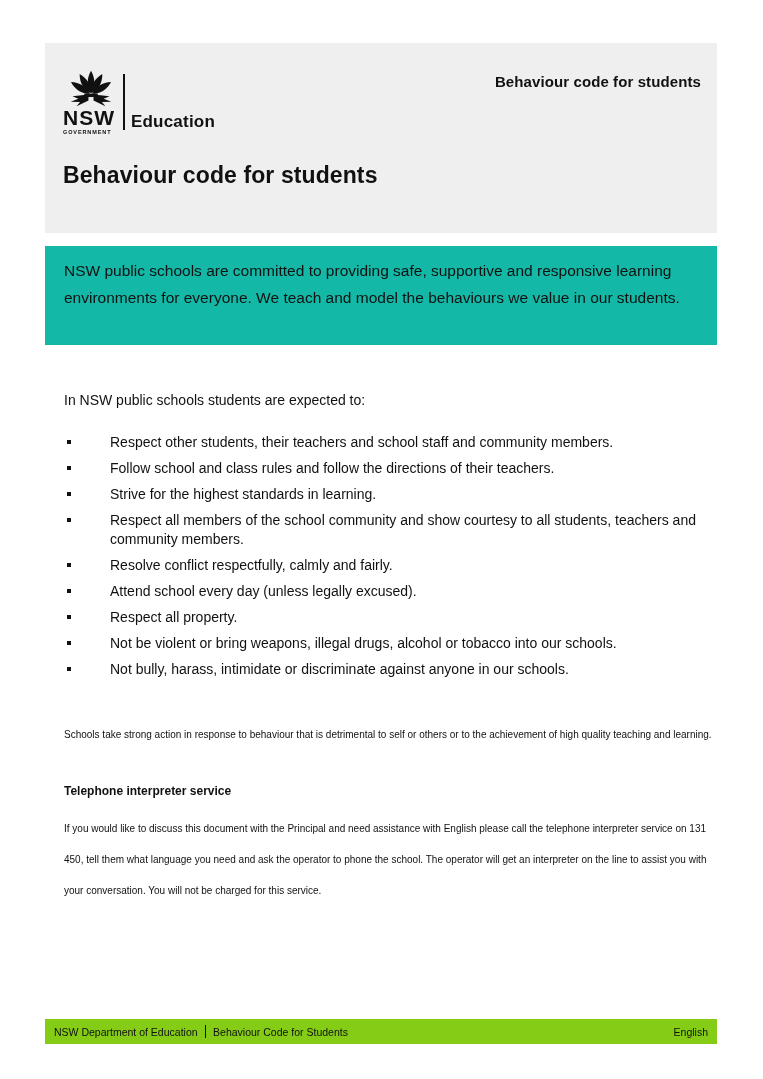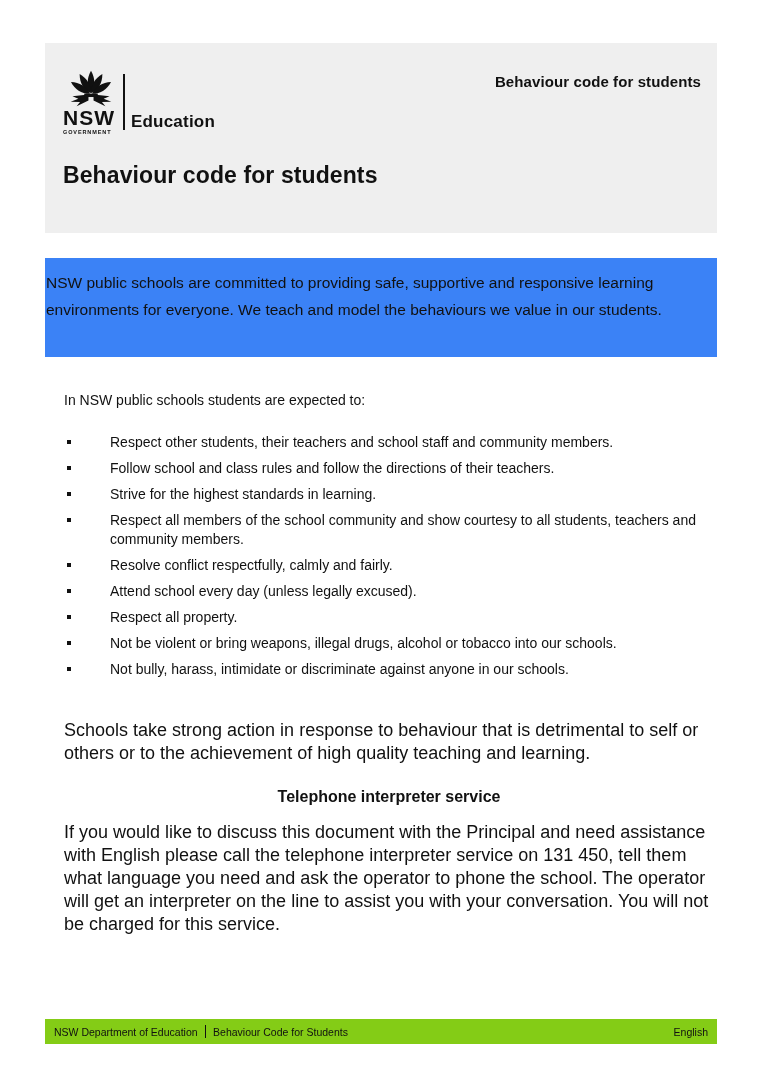--- a/index.html
+++ b/index.html
@@ -56,24 +56,24 @@
   }
   .doc-subtitle {
     position: absolute;
     left: 18px; top: 152px;
     font-size: 15px; font-weight: bold;
   }
 
   
   .statement-box {
     position: absolute;
-    left: 45px; top: 258px;
+    left: 45px; top: 246px;
     width: 672px; height: 99px;
-    background: #3b82f6;
-    padding: 11px 24px 0 1px;
+    background: #14b8a6;
+    padding: 11px 24px 0 19px;
     font-size: 15.5px;
     line-height: 27px;
   }
 
   
   .content {
     position: absolute;
     left: 64px; top: 391px;
     width: 650px;
   }
@@ -94,27 +94,27 @@
   }
   ul.expectations li .li-text { display: inline-block; max-width: 595px; }
   ul.expectations li::before {
     content: "";
     position: absolute;
     left: 3px; top: 7px;
     width: 4px; height: 4px;
     background: #111;
   }
   .para {
-    font-size: 18px;
-    line-height: 23px;
+    font-size: 10px;
+    line-height: 31px;
   }
   .action-para { margin-top: 40px; max-width: 650px; }
   .section-heading {
-    margin-top: 23px;
-    font-size: 16px; font-weight: bold; text-align: center;
+    margin-top: 34px;
+    font-size: 12px; font-weight: bold;
   }
   .interpreter-para { margin-top: 15px; max-width: 648px; }
 
   
   .footer-bar {
     position: absolute;
     left: 45px; top: 1019px;
     width: 672px; height: 25px;
     background: #84cc16;
     display: flex;

